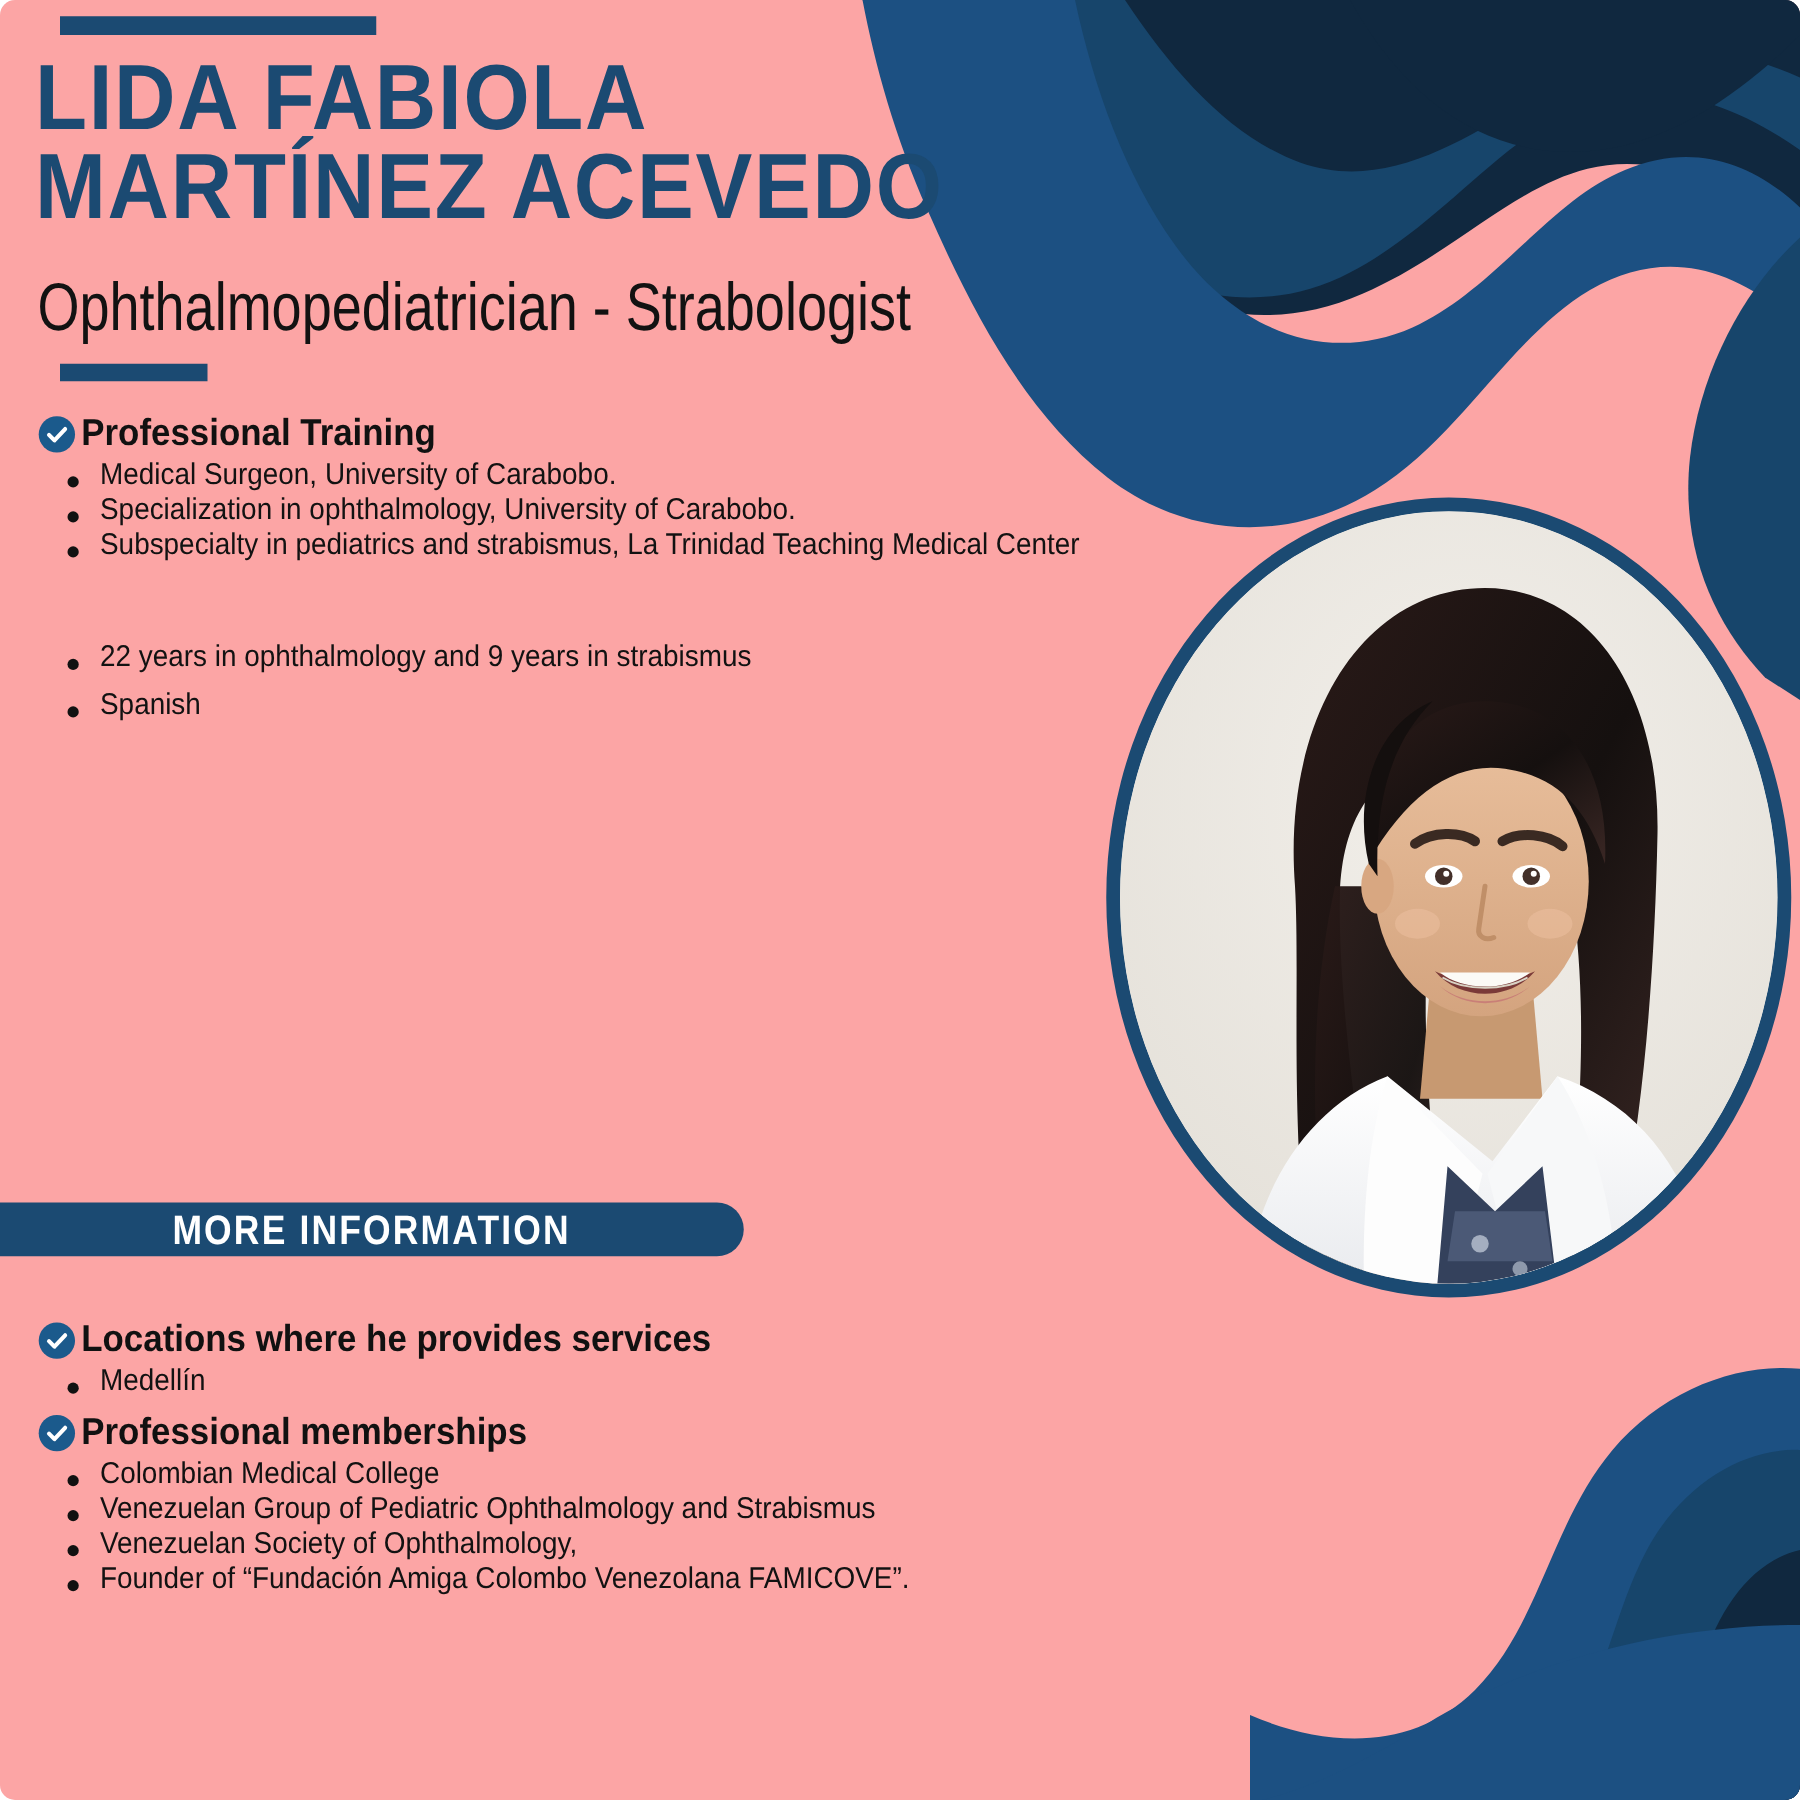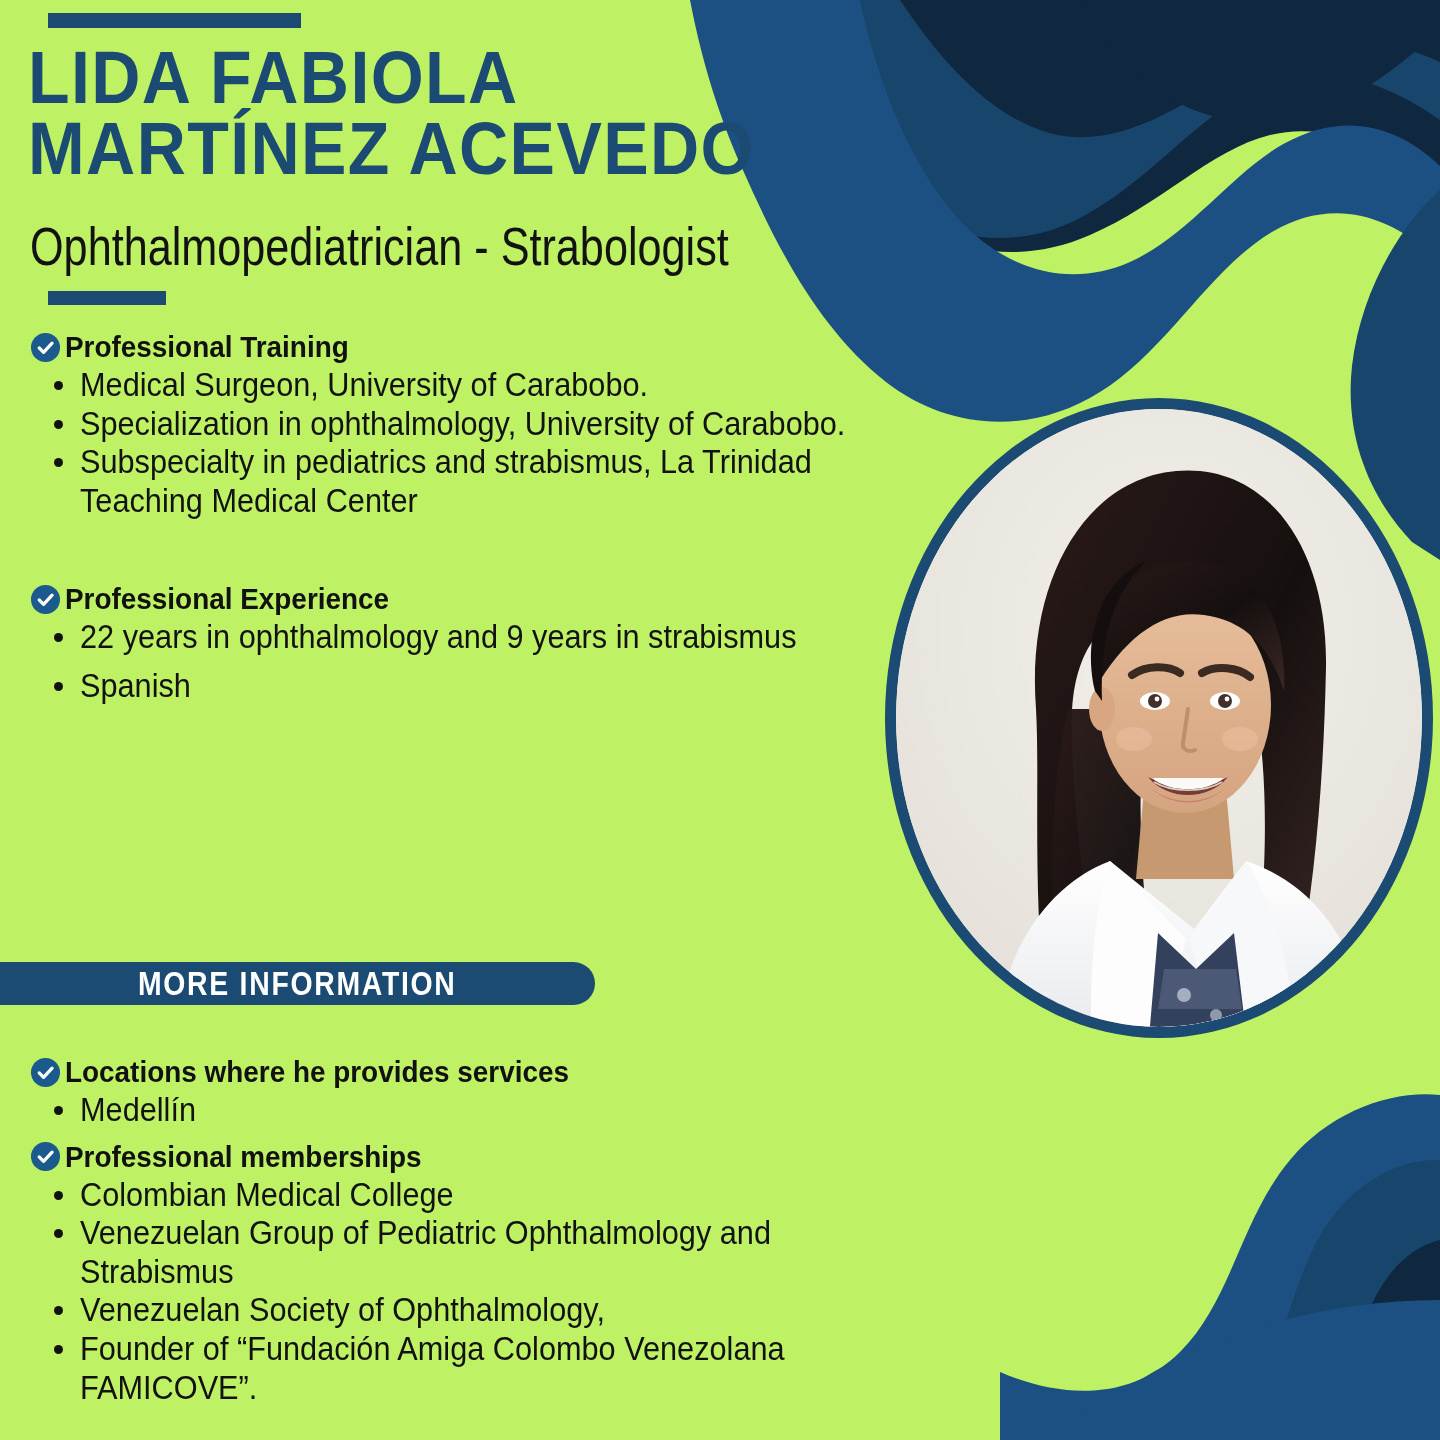--- a/index.html
+++ b/index.html
@@ -3,21 +3,21 @@
 <meta charset="utf-8">
 <style>
   html,body{margin:0;padding:0;}
   body{
     width:1440px;height:1440px;
     background:#ffffff;
     font-family:"Liberation Sans", sans-serif;
     overflow:hidden;
     position:relative;
   }
-  #card{position:absolute;inset:0;overflow:hidden;background:#bef264;}
+  #card{position:absolute;inset:0;overflow:hidden;background:#fca5a5;border-radius:12px;}
 
   
   .waves{position:absolute;inset:0;pointer-events:none;}
   .waves svg{position:absolute;top:0;left:0;width:1440px;height:1440px;}
 
   
   .accent-bar{position:absolute;background:#1B4A72;}
   #bar-top{left:48px;top:13px;width:253px;height:15px;}
   #bar-sub{left:48px;top:291px;width:118px;height:14px;}
 
@@ -62,21 +62,21 @@
     white-space:nowrap;
   }
   ul.bullets{
     list-style:none;
     margin:0 0 0 0;padding:0;
   }
   ul.bullets li{
     position:relative;
     margin:0 0 0 48px;
     padding-left:32px;
-    font-size:33px;
+    font-size:24px;
     line-height:1.17;
     color:#121212;
     max-width:880px;
   }
   ul.bullets li .txt{
     display:inline-block;
     transform:scaleX(0.93);
     transform-origin:left center;
   }
   ul.bullets li::before{
@@ -206,27 +206,20 @@
 
     <div class="gap-md"></div>
 
     <div class="section">
       <div class="gap-sm"></div>
     </div>
 
     <div class="gap-lg"></div>
 
     <div class="section">
-      <div class="sec-head">
-        <svg class="check-icon" viewBox="0 0 32 32">
-          <circle cx="16" cy="16" r="15" fill="#1B5A8C"></circle>
-          <path d="M9.5 16.4 L14 21 L22.8 11.6" fill="none" stroke="#fff" stroke-width="3.4" stroke-linecap="round" stroke-linejoin="round"></path>
-        </svg>
-        <span class="sec-title">Professional Experience</span>
-      </div>
       <ul class="bullets">
         <li style="white-space:nowrap;"><span class="txt">22 years in ophthalmology and 9 years in strabismus</span></li>
       </ul>
     </div>
 
     <div class="gap-sm"></div>
 
     <div class="section">
       <ul class="bullets">
         <li><span class="txt">Spanish</span></li>

